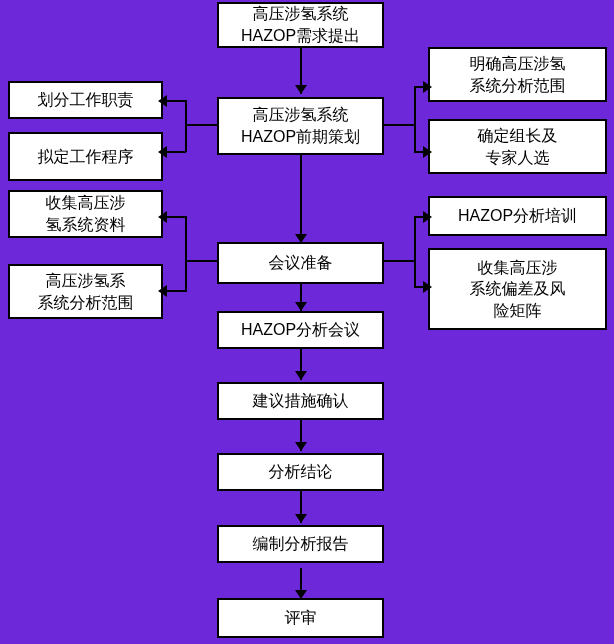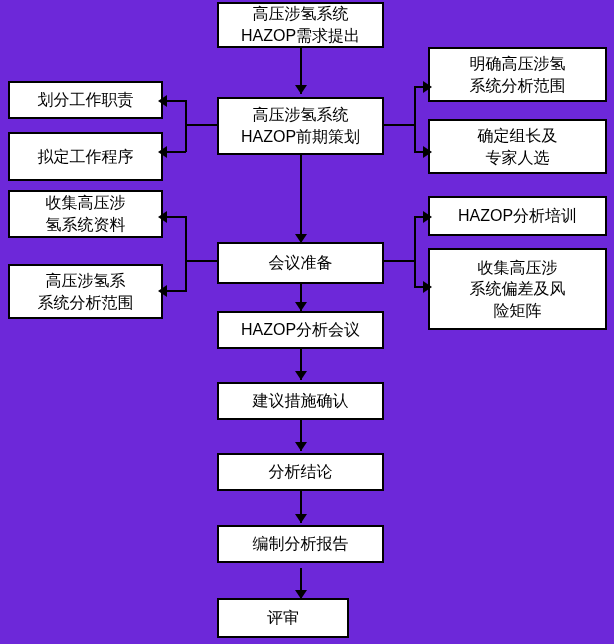--- a/index.html
+++ b/index.html
@@ -144,15 +144,15 @@
 险矩阵</div>
 
   <div class="node" style="left:217px; top:311px; width:167px; height:38px;">HAZOP分析会议</div>
 
   <div class="node" style="left:217px; top:382px; width:167px; height:38px;">建议措施确认</div>
 
   <div class="node" style="left:217px; top:453px; width:167px; height:38px;">分析结论</div>
 
   <div class="node" style="left:217px; top:525px; width:167px; height:38px;">编制分析报告</div>
 
-  <div class="node" style="left:217px; top:598px; width:132px; height:40px;">评审</div>
+  <div class="node" style="left:217px; top:598px; width:167px; height:40px;">评审</div>
 
 </div>
 
 </body></html>

